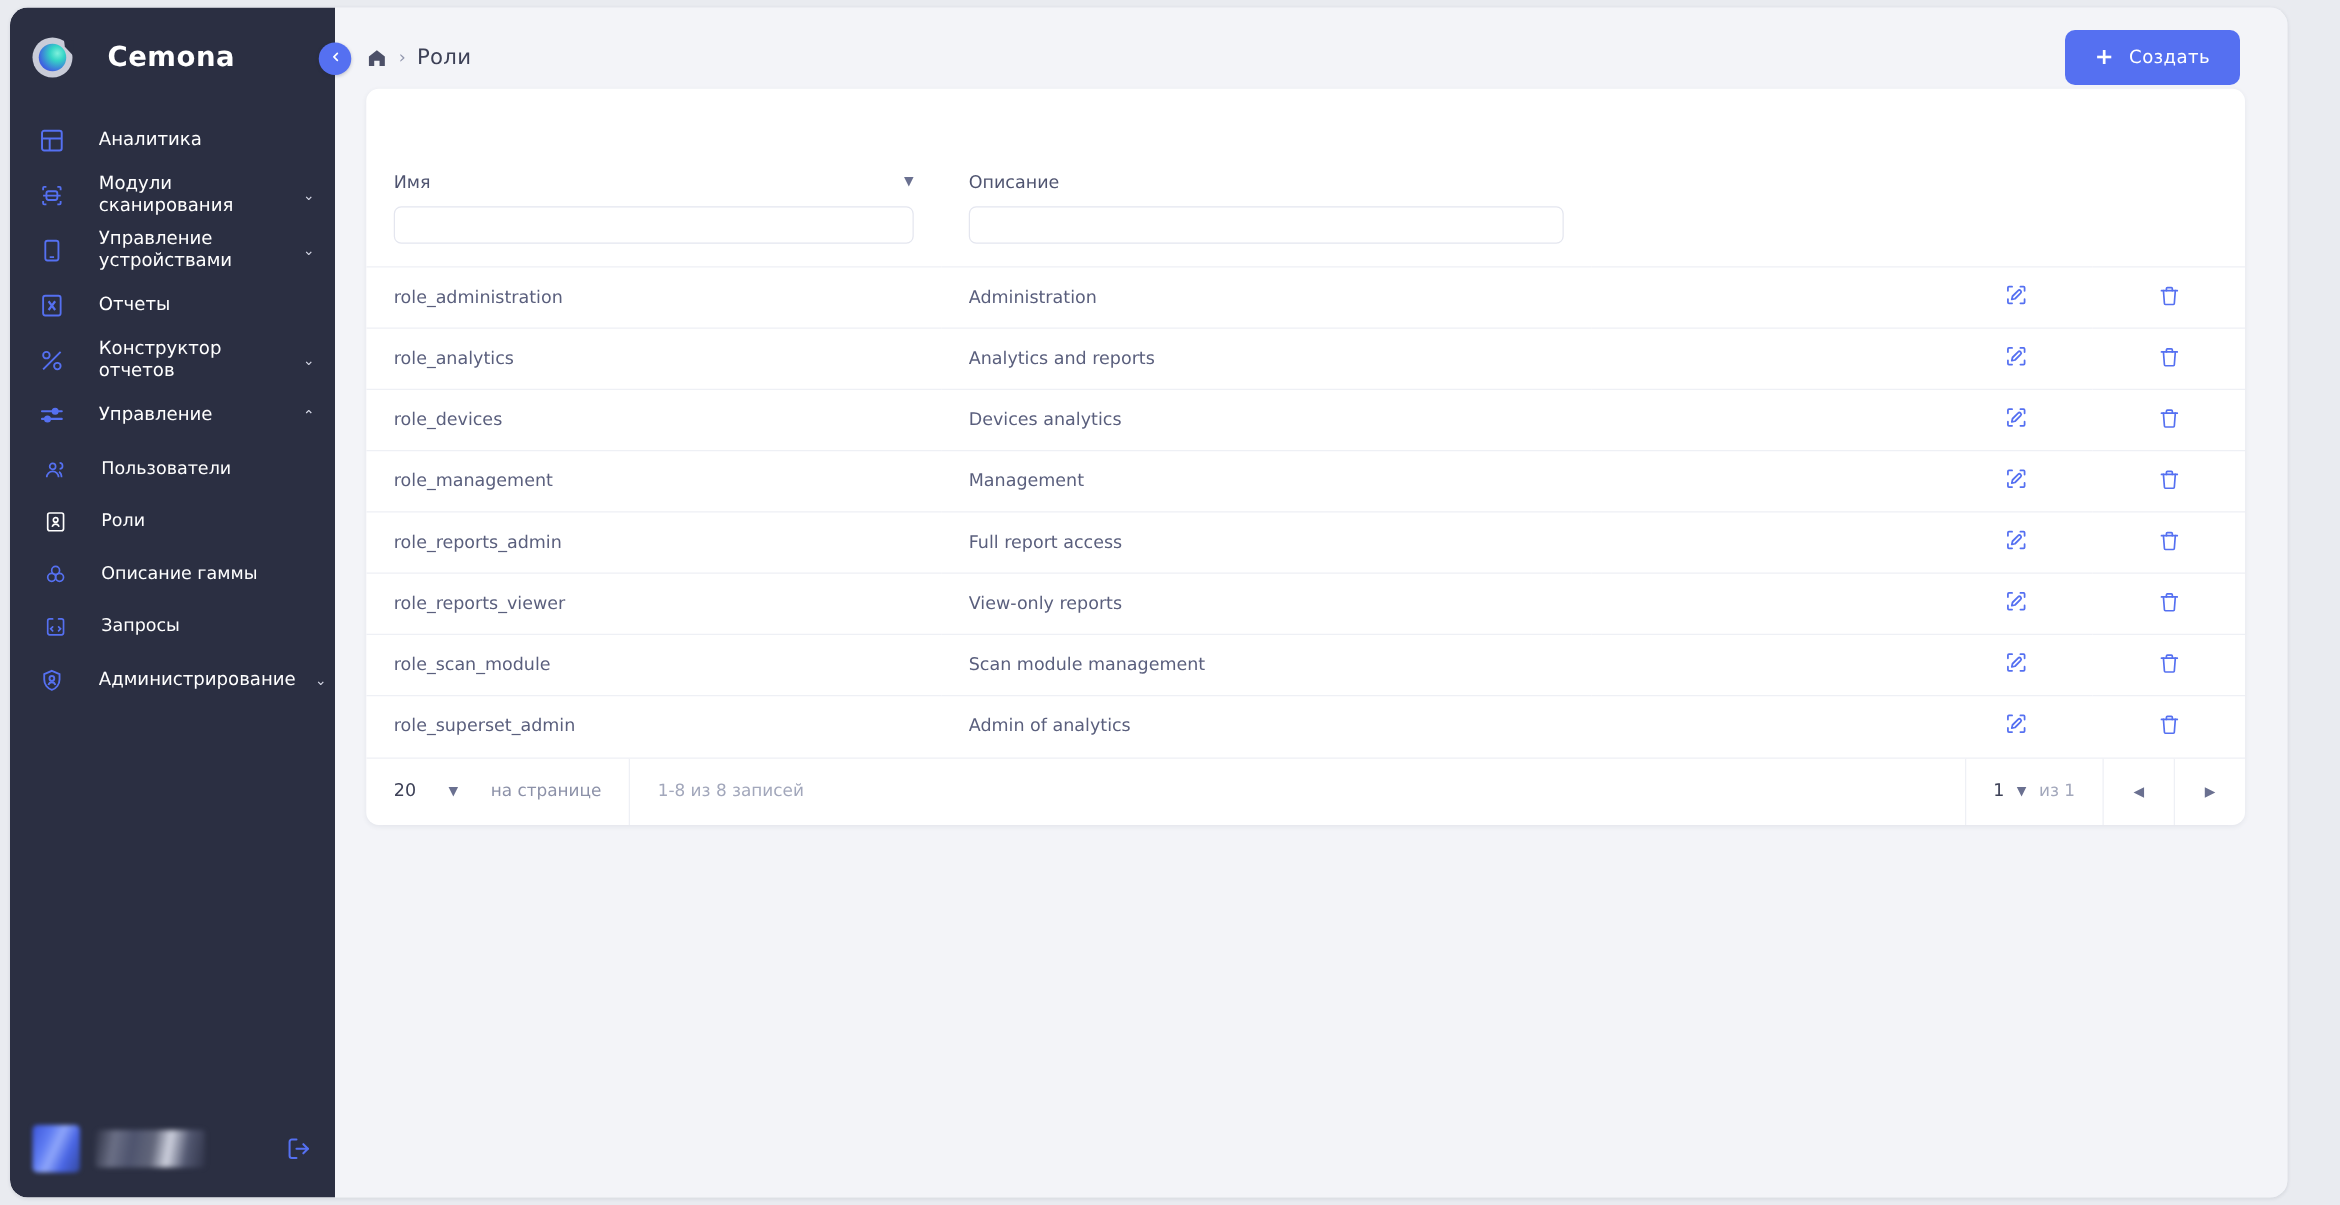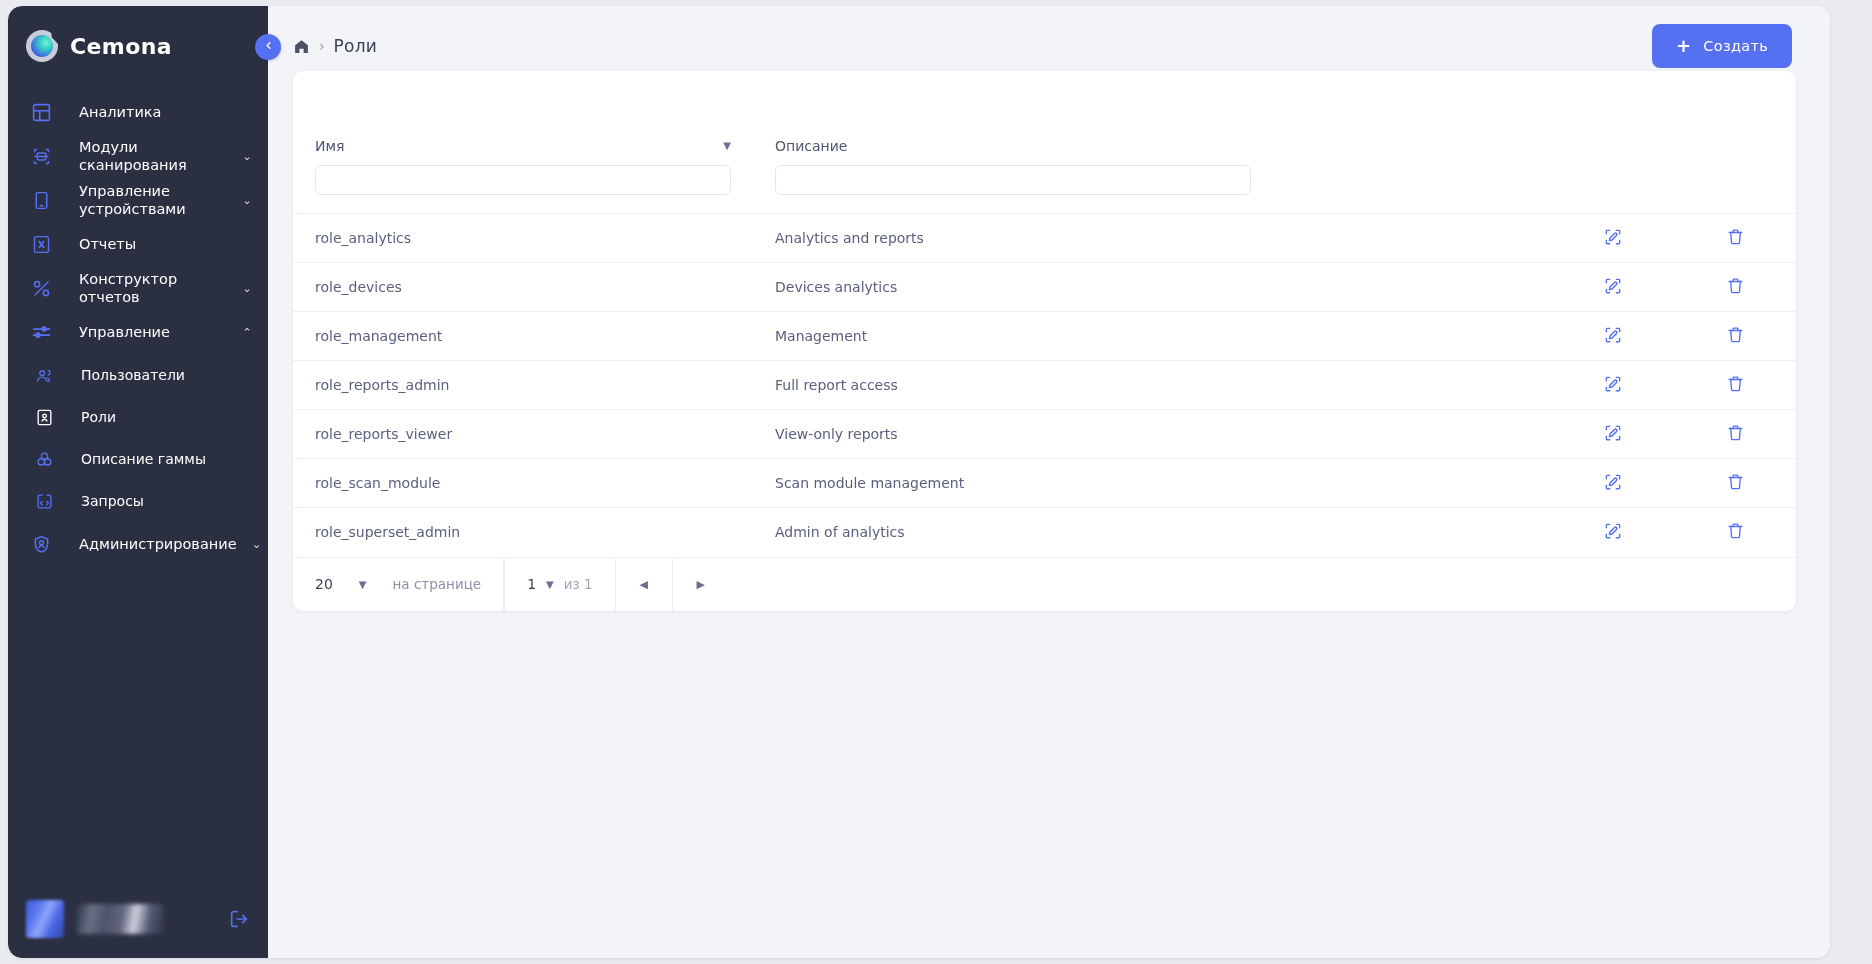--- a/index.html
+++ b/index.html
@@ -21,21 +21,21 @@
 
   
   .sidebar {
     position: absolute; left: 0; top: 0;
     width: 260px; height: 952px;
     background: #2b2f42;
     border-radius: 14px 0 0 14px;
     color: #fff;
   }
   .brand {
-    display: flex; align-items: center; gap: 12px;
+    display: flex; align-items: center; gap: 28px;
     padding: 18px 0 0 18px; height: 62px;
   }
   .logo-mark {
     width: 32px; height: 32px; border-radius: 50%;
     background: #c9ccd8;
     position: relative; flex: none;
   }
   .logo-mark::before{
     content:""; position:absolute; left:5px; top:5px;
     width:22px; height:22px; border-radius:50%;
@@ -387,20 +387,38 @@
           <div class="fcol-head">
             <span>Описание</span>
           </div>
           <input class="finput" type="text" placeholder="" style="">
         </div>
       </div>
 
       <table>
         <tbody id="rows-body">
             <tr>
+              <td class="c-name">role_administration</td>
+              <td class="c-desc">Administration</td>
+              <td class="c-sp"></td>
+              <td class="c-act"><span class="icon-btn">
+                  <svg width="20" height="20" viewBox="0 0 24 24" fill="none" stroke="#5570f1" stroke-width="1.7" stroke-linecap="round" stroke-linejoin="round">
+                    <path d="M4 8V5a1 1 0 0 1 1-1h3M16 4h3a1 1 0 0 1 1 1v3M20 16v3a1 1 0 0 1-1 1h-3M8 20H5a1 1 0 0 1-1-1v-3"></path>
+                    <path d="M16.2 7.8a1.7 1.7 0 0 0-2.4 0l-5.4 5.4-.7 3.1 3.1-.7 5.4-5.4a1.7 1.7 0 0 0 0-2.4z"></path>
+                  </svg>
+                </span></td>
+              <td class="c-act"><span class="icon-btn">
+                  <svg width="19" height="19" viewBox="0 0 24 24" fill="none" stroke="#5570f1" stroke-width="1.7" stroke-linecap="round" stroke-linejoin="round">
+                    <polyline points="4 7 20 7"></polyline>
+                    <path d="M9 7V5a1 1 0 0 1 1-1h4a1 1 0 0 1 1 1v2"></path>
+                    <path d="M6 7l1 13a1 1 0 0 0 1 1h8a1 1 0 0 0 1-1l1-13"></path>
+                  </svg>
+                </span></td>
+            </tr>
+            <tr>
               <td class="c-name">role_analytics</td>
               <td class="c-desc">Analytics and reports</td>
               <td class="c-sp"></td>
               <td class="c-act"><span class="icon-btn">
                   <svg width="20" height="20" viewBox="0 0 24 24" fill="none" stroke="#5570f1" stroke-width="1.7" stroke-linecap="round" stroke-linejoin="round">
                     <path d="M4 8V5a1 1 0 0 1 1-1h3M16 4h3a1 1 0 0 1 1 1v3M20 16v3a1 1 0 0 1-1 1h-3M8 20H5a1 1 0 0 1-1-1v-3"></path>
                     <path d="M16.2 7.8a1.7 1.7 0 0 0-2.4 0l-5.4 5.4-.7 3.1 3.1-.7 5.4-5.4a1.7 1.7 0 0 0 0-2.4z"></path>
                   </svg>
                 </span></td>
               <td class="c-act"><span class="icon-btn">
@@ -521,20 +539,21 @@
             </tr>
           </tbody>
       </table>
 
       <div class="tfoot">
         <div class="per-page">
           <span class="val">20</span>
           <span class="caret">▼</span>
           <span>на странице</span>
         </div>
+        <div class="rec-count">1-8 из 8 записей</div>
         <div class="page-sel">
           <span class="val">1</span>
           <span class="caret">▼</span>
           <span>из 1</span>
         </div>
         <div class="nav-arrow">
           <span>◀</span>
         </div>
         <div class="nav-arrow">
           <span>▶</span>

